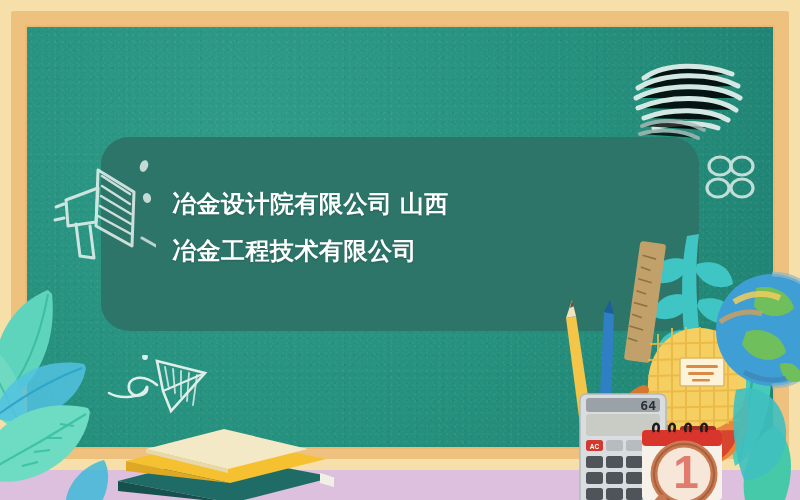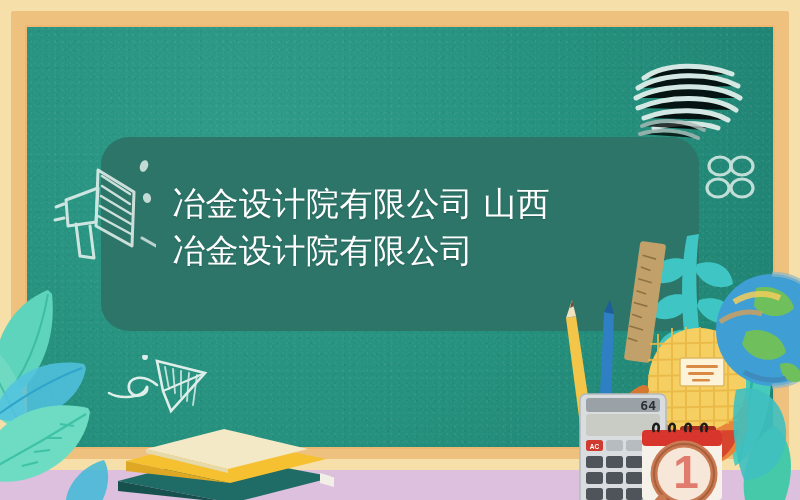--- a/index.html
+++ b/index.html
@@ -42,21 +42,21 @@
 
   
   .text-panel {
     position:absolute; left:101px; top:137px; width:598px; height:194px;
     background:#2d7569; border-radius:28px;
   }
 
   
   .headline {
     position:absolute; left:172px; top:180px; width:520px;
-    color:#ffffff; font-size:33px; font-weight:normal; line-height:47px;
+    color:#ffffff; font-size:24px; font-weight:bold; line-height:47px;
     letter-spacing:.5px; white-space:pre-wrap;
     text-shadow:0 1px 2px rgba(0,0,0,.18);
   }
 
   
   .chalk { position:absolute; opacity:.92; }
   .megaphone { left:46px; top:160px; }
   .scribble  { left:628px; top:52px; }
   .flower    { left:700px; top:150px; }
   .plane     { left:105px; top:355px; }
@@ -300,16 +300,16 @@
     <path d="M14 46 L14 56 L118 68 L118 68 Z" fill="#dfa824"></path>
     <path d="M34 34 L112 14 L196 34 L116 54 Z" fill="#f4e9c7"></path>
     <g stroke="#dcceа1" stroke-width="1.5" opacity=".8" fill="none">
       <path d="M44 34 L114 18 L186 34"></path>
       <path d="M40 38 L114 22 L190 38"></path>
       <path d="M38 42 L114 26 L192 42"></path>
     </g>
     <path d="M34 34 L116 54 L116 58 L34 38 Z" fill="#e6d9ac"></path>
   </svg>
 
-  <div class="headline"><span>冶金设计院有限公司 山西</span><br><span>冶金设计院有限公司</span></div>
+  <div class="headline"><span>冶金设计院有限公司 山西</span><br><span>冶金工程技术有限公司</span></div>
 
   <span class="hidden-label">冶金设计院有限公司 山西冶金工程技术有限公司</span>
 </div>
 
 </body></html>

